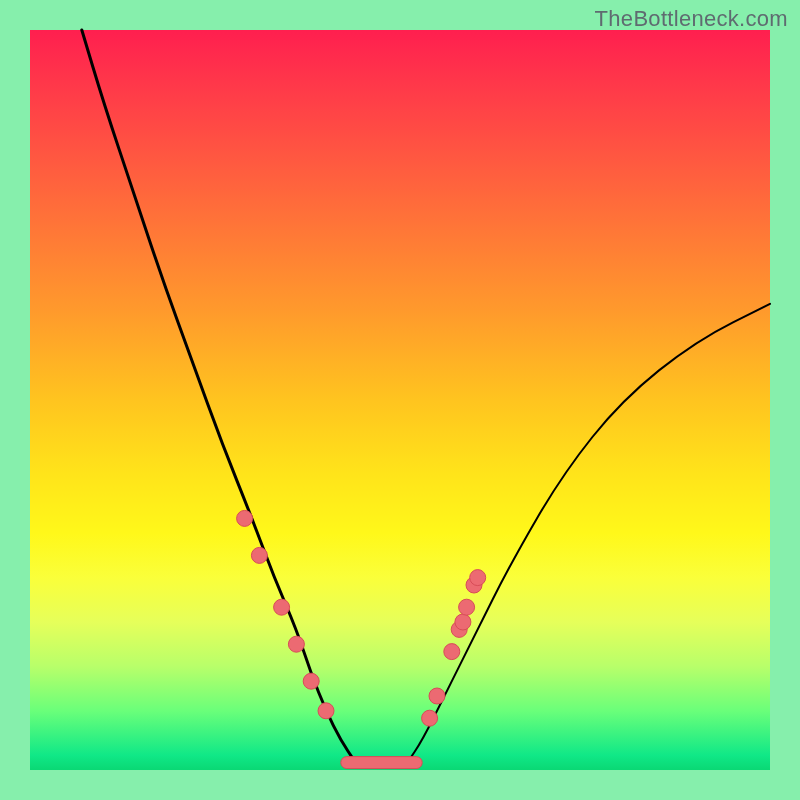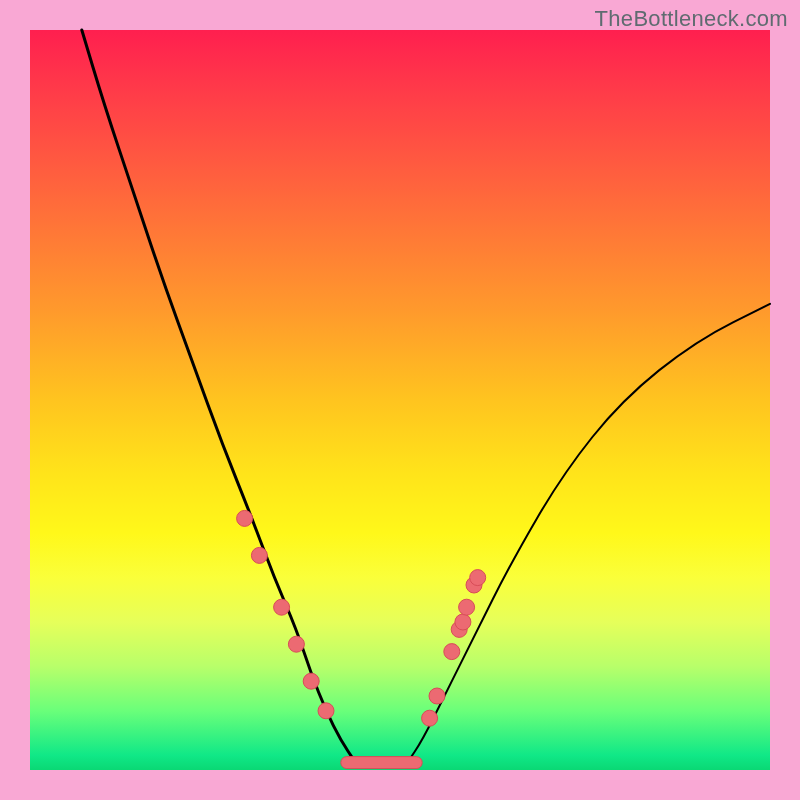--- a/index.html
+++ b/index.html
@@ -10,21 +10,21 @@
     background: #000;
     overflow: hidden;
     font-family: Arial, Helvetica, sans-serif;
   }
   .frame {
     position: absolute;
     left: 0;
     top: 0;
     width: 800px;
     height: 800px;
-    background: #f9a8d4;
+    background: #86efac;
   }
   .plot {
     position: absolute;
     left: 30px;
     top: 30px;
     width: 740px;
     height: 740px;
     
     background: linear-gradient(to bottom,
       #ff1f4f 0%,

